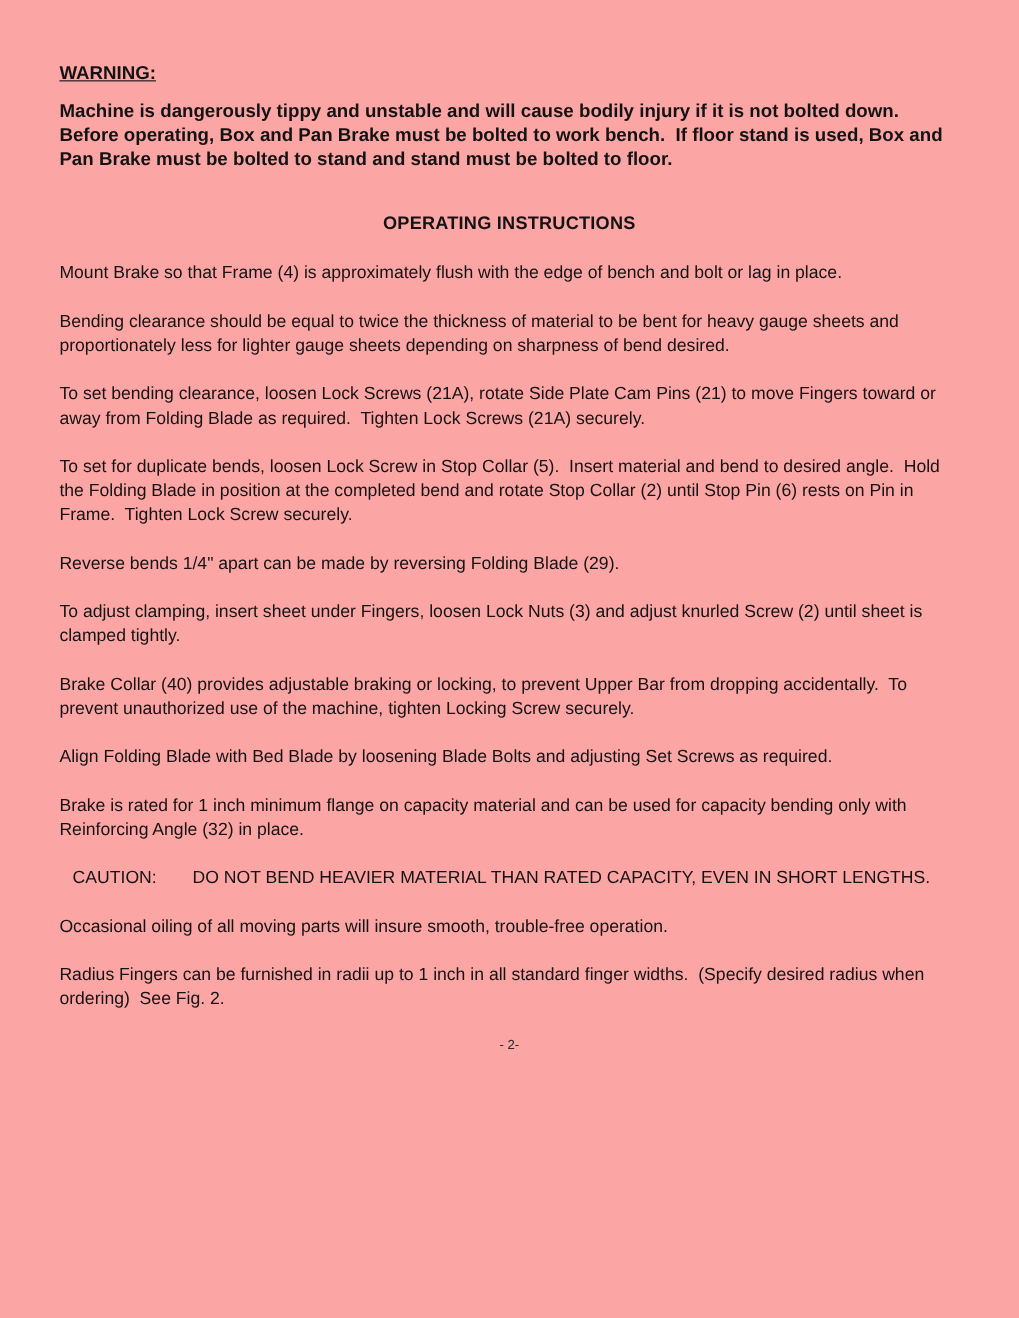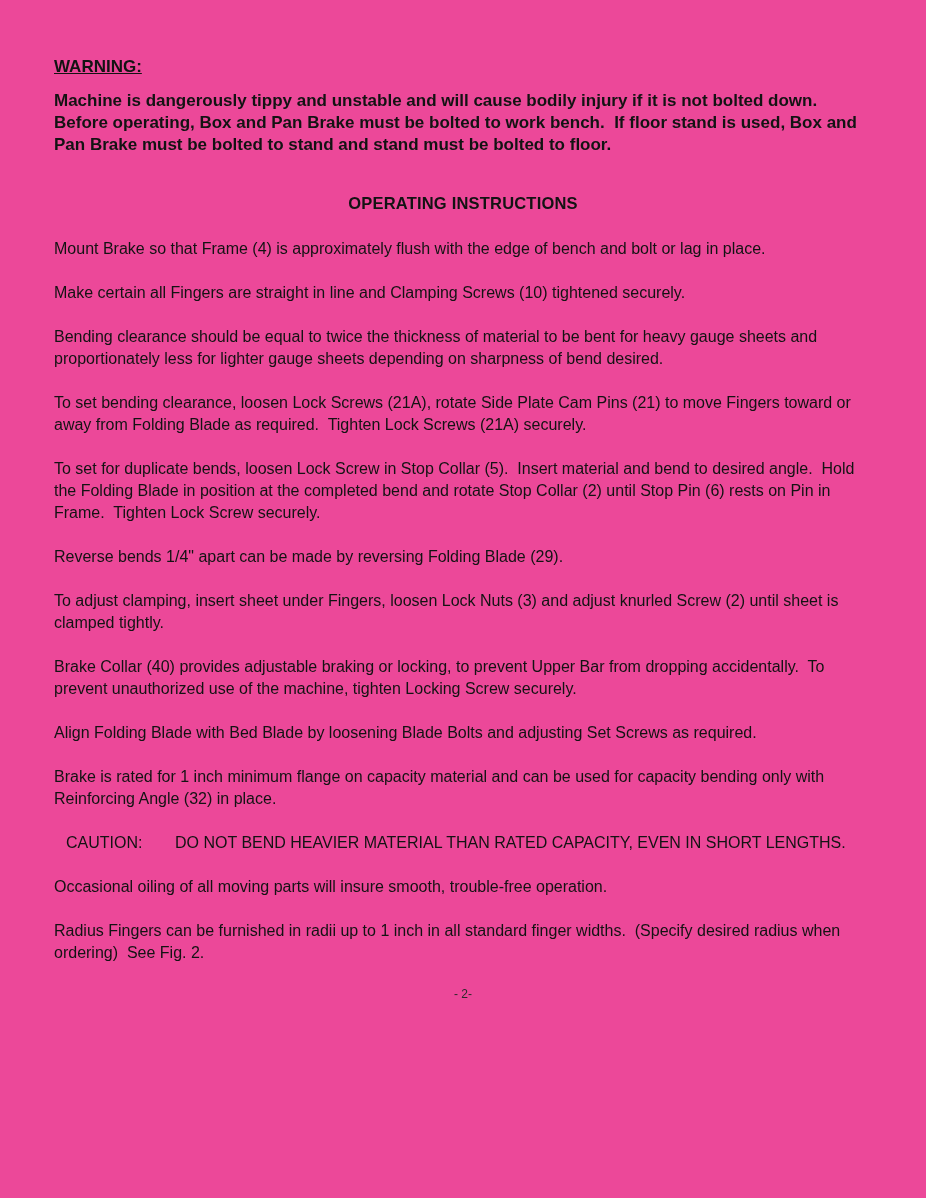--- a/index.html
+++ b/index.html
@@ -5,21 +5,21 @@
   html, body {
     margin: 0;
     padding: 0;
     background: #ffffff;
   }
   .page {
     position: relative;
     box-sizing: border-box;
     width: 926px;
     height: 1198px;
-    background: #ec4899;
+    background: #fca5a5;
     font-family: "Liberation Sans", sans-serif;
     font-size: 16px;
     line-height: 22px;
     color: #131313;
     padding: 56px 54px 0 54px;
     overflow: hidden;
   }
   .content {
     width: 818px;
   }
@@ -73,21 +73,20 @@
 
 <div class="page">
   <div class="content">
 
     <h2 class="warning-title">WARNING:</h2>
     <p class="warning-body">Machine is dangerously tippy and unstable and will cause bodily injury if it is not bolted down.  Before operating, Box and Pan Brake must be bolted to work bench.  If floor stand is used, Box and Pan Brake must be bolted to stand and stand must be bolted to floor.</p>
 
     <h1 class="section-heading">OPERATING INSTRUCTIONS</h1>
 
     <p class="body-para">Mount Brake so that Frame (4) is approximately flush with the edge of bench and bolt or lag in place.</p>
-    <p class="body-para">Make certain all Fingers are straight in line and Clamping Screws (10) tightened securely.</p>
     <p class="body-para">Bending clearance should be equal to twice the thickness of material to be bent for heavy gauge sheets and proportionately less for lighter gauge sheets depending on sharpness of bend desired.</p>
     <p class="body-para">To set bending clearance, loosen Lock Screws (21A), rotate Side Plate Cam Pins (21) to move Fingers toward or away from Folding Blade as required.  Tighten Lock Screws (21A) securely.</p>
     <p class="body-para">To set for duplicate bends, loosen Lock Screw in Stop Collar (5).  Insert material and bend to desired angle.  Hold the Folding Blade in position at the completed bend and rotate Stop Collar (2) until Stop Pin (6) rests on Pin in Frame.  Tighten Lock Screw securely.</p>
     <p class="body-para">Reverse bends 1/4" apart can be made by reversing Folding Blade (29).</p>
     <p class="body-para">To adjust clamping, insert sheet under Fingers, loosen Lock Nuts (3) and adjust knurled Screw (2) until sheet is clamped tightly.</p>
     <p class="body-para">Brake Collar (40) provides adjustable braking or locking, to prevent Upper Bar from dropping accidentally.  To prevent unauthorized use of the machine, tighten Locking Screw securely.</p>
     <p class="body-para">Align Folding Blade with Bed Blade by loosening Blade Bolts and adjusting Set Screws as required.</p>
     <p class="body-para">Brake is rated for 1 inch minimum flange on capacity material and can be used for capacity bending only with Reinforcing Angle (32) in place.</p>
 
     <div class="caution-row">

